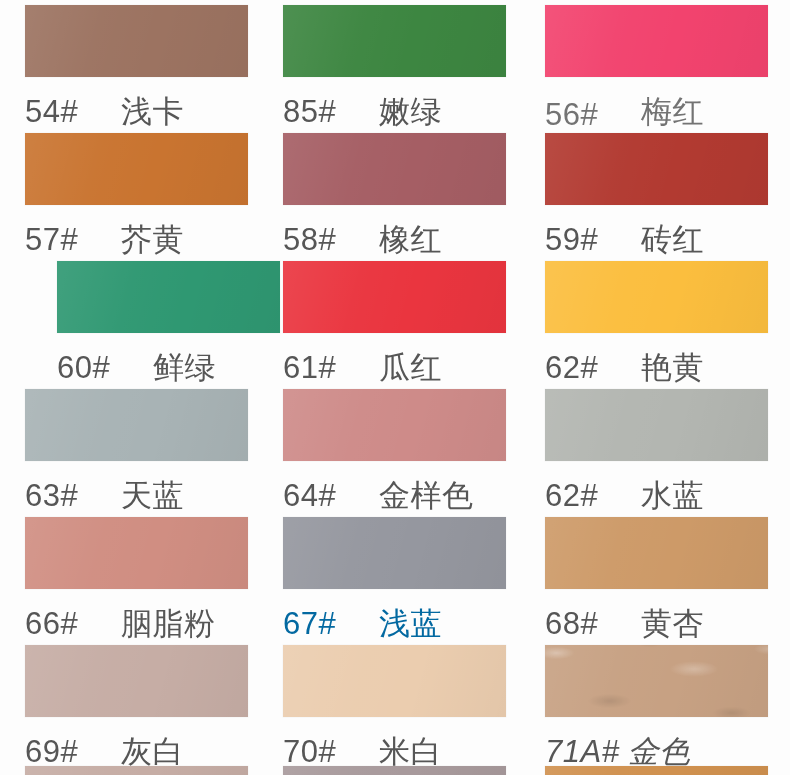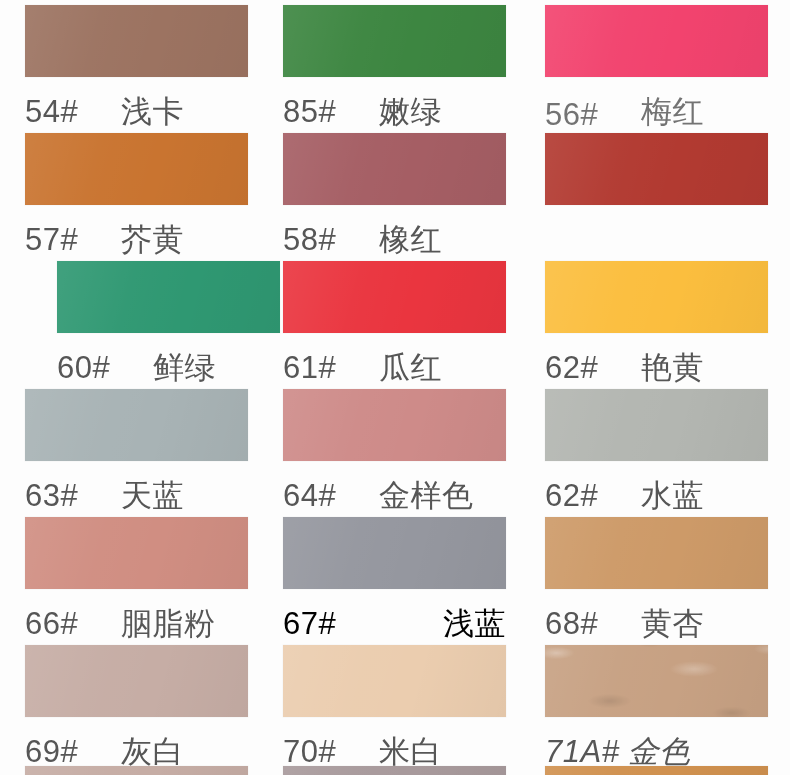--- a/index.html
+++ b/index.html
@@ -109,20 +109,24 @@
     </div>
     <div class="swatch-cell" style="left: 283px; top: 133px; width: 223px;">
       <div class="swatch-chip" style="background: rgb(165, 94, 100); width: 223px; height: 72px;"></div>
       <div class="swatch-label" style="color: rgb(86, 86, 86);">
         <span class="swatch-code">58#</span>
         <span class="swatch-name">橡红</span>
       </div>
     </div>
     <div class="swatch-cell" style="left: 545px; top: 133px; width: 223px;">
       <div class="swatch-chip" style="background: rgb(178, 58, 49); width: 223px; height: 72px;"></div>
+      <div class="swatch-label" style="color: rgb(86, 86, 86);">
+        <span class="swatch-code">59#</span>
+        <span class="swatch-name">砖红</span>
+      </div>
     </div>
     <div class="swatch-cell" style="left: 25px; top: 261px; width: 223px; margin-left: 32px;">
       <div class="swatch-chip" style="background: rgb(47, 152, 114); width: 223px; height: 72px;"></div>
       <div class="swatch-label" style="color: rgb(86, 86, 86);">
         <span class="swatch-code">60#</span>
         <span class="swatch-name">鲜绿</span>
       </div>
     </div>
     <div class="swatch-cell" style="left: 283px; top: 261px; width: 223px;">
       <div class="swatch-chip" style="background: rgb(234, 53, 63); width: 223px; height: 72px;"></div>
@@ -161,21 +165,21 @@
     </div>
     <div class="swatch-cell" style="left: 25px; top: 517px; width: 223px;">
       <div class="swatch-chip" style="background: rgb(208, 142, 130); width: 223px; height: 72px;"></div>
       <div class="swatch-label" style="color: rgb(86, 86, 86);">
         <span class="swatch-code">66#</span>
         <span class="swatch-name">胭脂粉</span>
       </div>
     </div>
     <div class="swatch-cell" style="left: 283px; top: 517px; width: 223px;">
       <div class="swatch-chip" style="background: rgb(149, 151, 159); width: 223px; height: 72px;"></div>
-      <div class="swatch-label" style="color: #000000; justify-content: space-between;">
+      <div class="swatch-label" style="color: #0369a1;">
         <span class="swatch-code">67#</span>
         <span class="swatch-name">浅蓝</span>
       </div>
     </div>
     <div class="swatch-cell" style="left: 545px; top: 517px; width: 223px;">
       <div class="swatch-chip" style="background: rgb(205, 154, 104); width: 223px; height: 72px;"></div>
       <div class="swatch-label" style="color: rgb(86, 86, 86);">
         <span class="swatch-code">68#</span>
         <span class="swatch-name">黄杏</span>
       </div>

